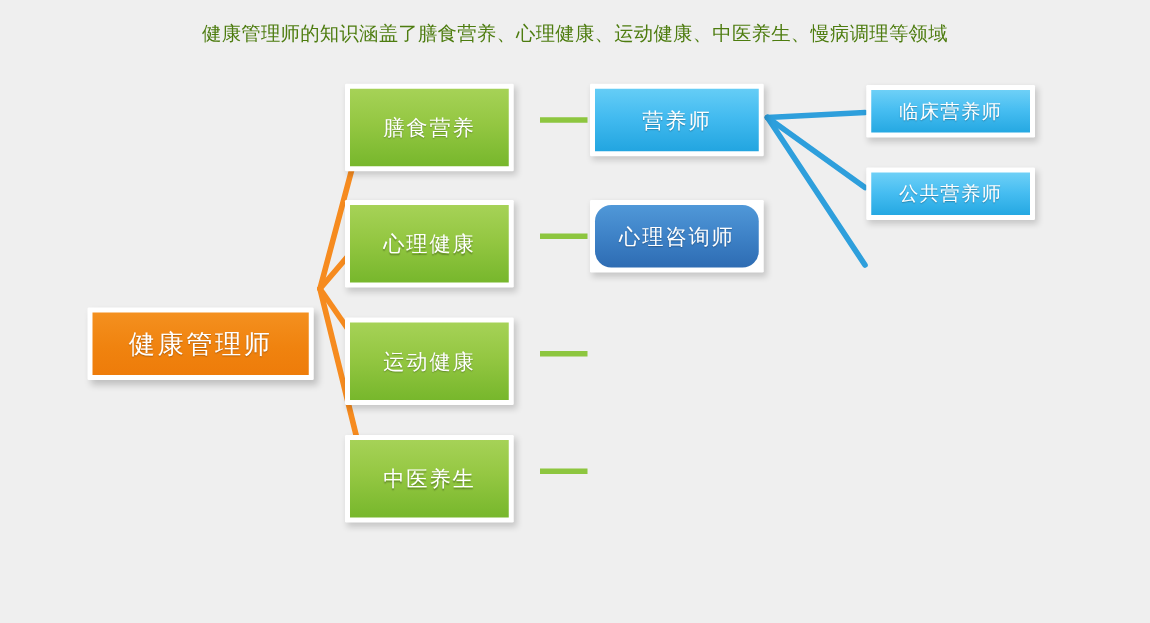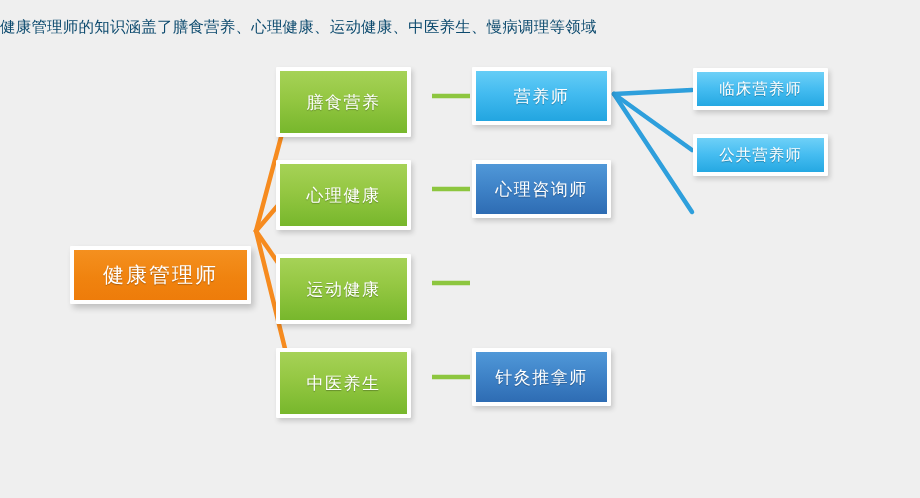--- a/index.html
+++ b/index.html
@@ -20,23 +20,24 @@
     height: 498px;
     background: #efefef;
   }
 
   
   #diagram-title {
     position: absolute;
     left: 0;
     top: 16px;
     width: 920px;
+    text-align: center;
     font-size: 15.5px;
     line-height: 22px;
-    color: #0c4a6e;
+    color: #4d7c0f;
     letter-spacing: 0.2px;
     white-space: nowrap;
   }
 
   
   #connectors {
     position: absolute;
     left: 0;
     top: 0;
     width: 920px;
@@ -102,20 +103,21 @@
   .node-blue .fill {
     font-size: 17px;
     letter-spacing: 1.5px;
     text-align: center;
   }
   .node-blue.light .fill {
     background: linear-gradient(to bottom, #65cdf6 0%, #43bbf0 45%, #22a5e0 100%);
   }
   .node-blue.dark .fill {
     background: linear-gradient(to bottom, #5098d8 0%, #3e82c7 50%, #2e6cb3 100%);
+    border-radius: 13px;
   }
 
   
   .node-sub {
     left: 693px;
     width: 135px;
     height: 42px;
   }
   .node-sub .fill {
     background: linear-gradient(to bottom, #6ed0f7 0%, #46bdf1 48%, #25a8e2 100%);
@@ -179,23 +181,20 @@
   <div class="node node-green row-2">
     <div class="fill">运动健康</div>
   </div>
 
   <div class="node node-blue light row-0">
     <div class="fill">营养师</div>
   </div>
   <div class="node node-blue dark row-1">
     <div class="fill">心理咨询师</div>
   </div>
-  <div class="node node-blue dark row-3">
-    <div class="fill">针灸推拿师</div>
-  </div>
 
   <div class="node node-sub sub-0">
     <div class="fill">临床营养师</div>
   </div>
   <div class="node node-sub sub-1">
     <div class="fill">公共营养师</div>
   </div>
 
 </div>
 

